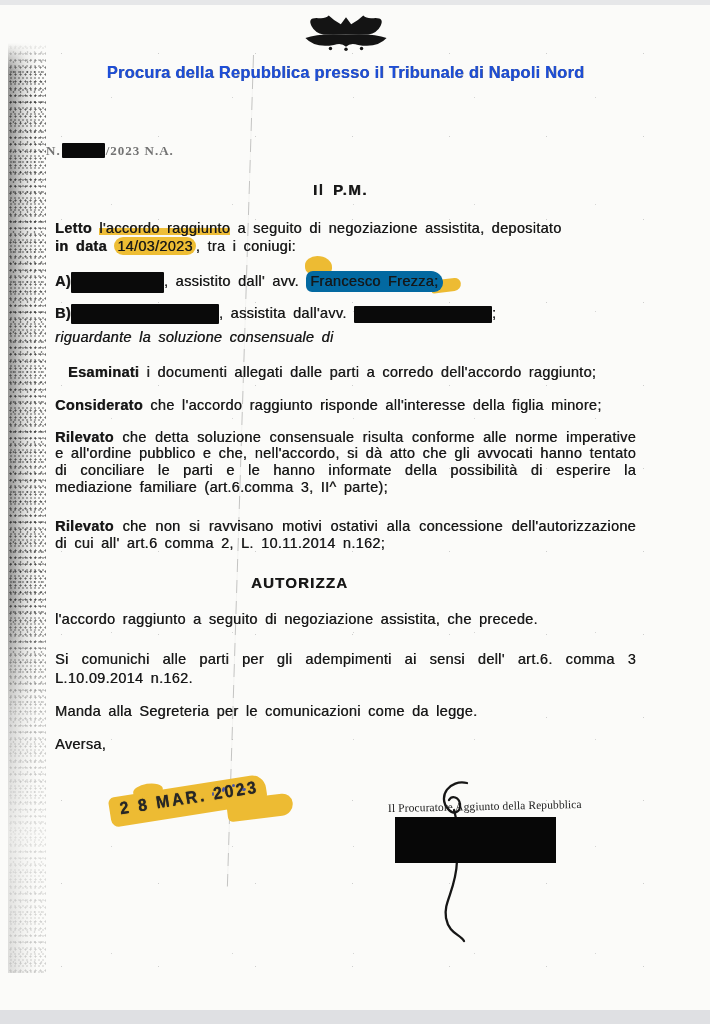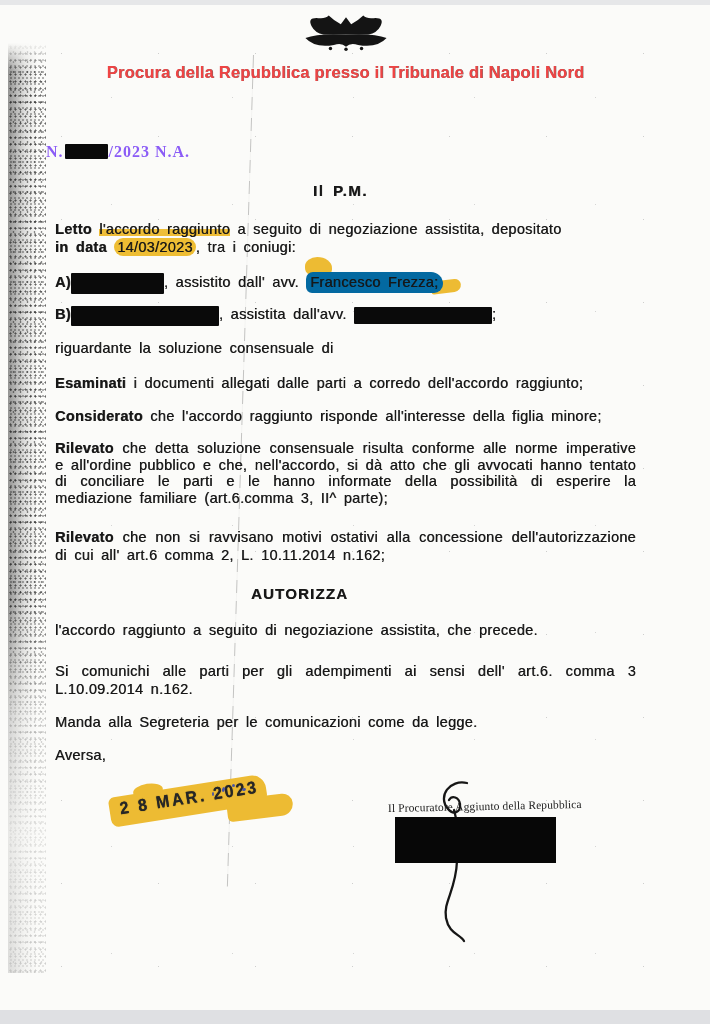--- a/index.html
+++ b/index.html
@@ -44,26 +44,26 @@
   .content{position:relative;z-index:2;padding:0 74px 0 55px;color:#171717;}
   .txt{
     font-size:14.5px;line-height:18.5px;letter-spacing:.3px;word-spacing:3px;
     text-align:justify;text-align-last:left;
     text-shadow:.45px .15px 0 rgba(15,15,15,.7);
   }
   .b{font-weight:bold;}
   .emblem-wrap{text-align:center;margin:0;padding-top:8px;height:40px;}
   .title{
     margin-top:10px;text-align:center;font-weight:bold;font-size:16.5px;
-    letter-spacing:.2px;color:#ef4444;text-shadow:.4px 0 0 rgba(10,10,10,.6);
+    letter-spacing:.2px;color:#1d4ed8;text-shadow:.4px 0 0 rgba(10,10,10,.6);
   }
   .docnum{
     margin-top:61px;margin-left:-9px;
-    font-family:"Liberation Serif", serif;font-weight:bold;font-size:16px;
-    letter-spacing:1px;color:#8b5cf6;
+    font-family:"Liberation Serif", serif;font-weight:bold;font-size:13px;
+    letter-spacing:1px;color:#737373;
   }
   .redact{display:inline-block;background:#0a0a0a;vertical-align:middle;border-radius:1px;}
   .r-doc{width:43px;height:15px;margin:0 1px 3px 1px;}
   .pm{margin-top:20px;margin-left:258px;font-weight:bold;font-size:15px;letter-spacing:1.5px;}
   .p-letto{margin-top:19px;}
   .hl-under{
     background:linear-gradient(to bottom, transparent 52%, rgba(238,188,48,.95) 52%, rgba(237,185,44,.95) 96%, transparent 96%);
   }
   .hl-full{background:#eebd33;border-radius:9px;padding:1px 3px;}
   .party{margin-top:11px;line-height:23px;}
@@ -75,23 +75,23 @@
     position:relative;background:#0369a1;border-radius:7px 12px 9px 6px;padding:2px 5px 3px 4px;
   }
   .hl-frezza::before{
     content:"";position:absolute;left:-1px;top:-15px;width:27px;height:20px;
     background:#edbb33;border-radius:50% 60% 40% 50%;z-index:-1;
   }
   .hl-frezza::after{
     content:"";position:absolute;right:-18px;bottom:0;width:30px;height:13px;
     background:#edbb33;border-radius:4px 10px 12px 4px;transform:rotate(-7deg);z-index:-1;
   }
-  .p-rig{margin-top:13px;}
+  .p-rig{margin-top:3px;font-style:italic;}
   .p-cess{margin-top:13px;font-weight:bold;font-style:italic;letter-spacing:.6px;word-spacing:4px;}
-  .p-esam{margin-top:16px;}
+  .p-esam{margin-top:16px;margin-left:13px;}
   .p-cons{margin-top:13px;}
   .p-ril1{margin-top:13px;line-height:16.8px;}
   .p-ril2{margin-top:22px;line-height:17.5px;}
   .autorizza{margin-top:21px;margin-left:196px;font-weight:bold;font-size:15px;letter-spacing:1.2px;
     text-shadow:.45px 0 0 rgba(10,10,10,.7);}
   .p-auth{margin-top:19px;}
   .p-com{margin-top:22px;}
   .p-manda{margin-top:10px;}
   .p-aversa{margin-top:14px;}
 

